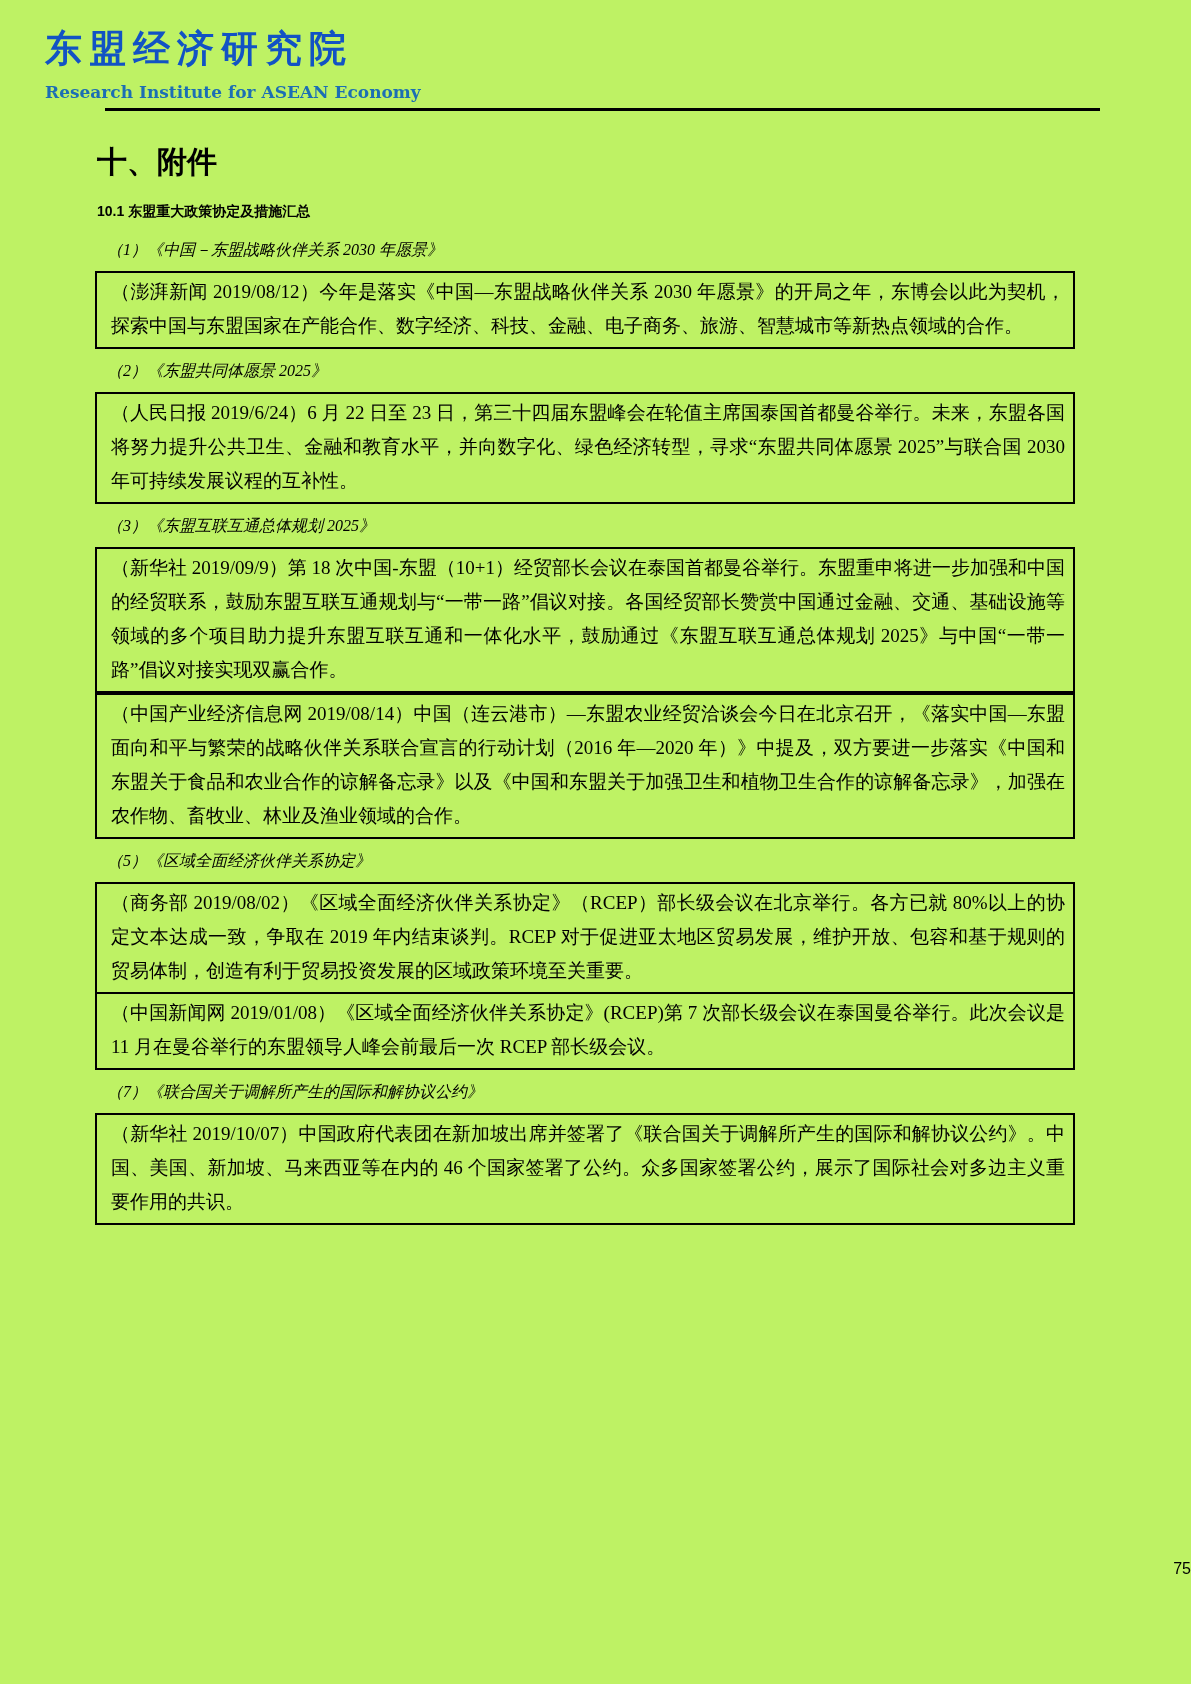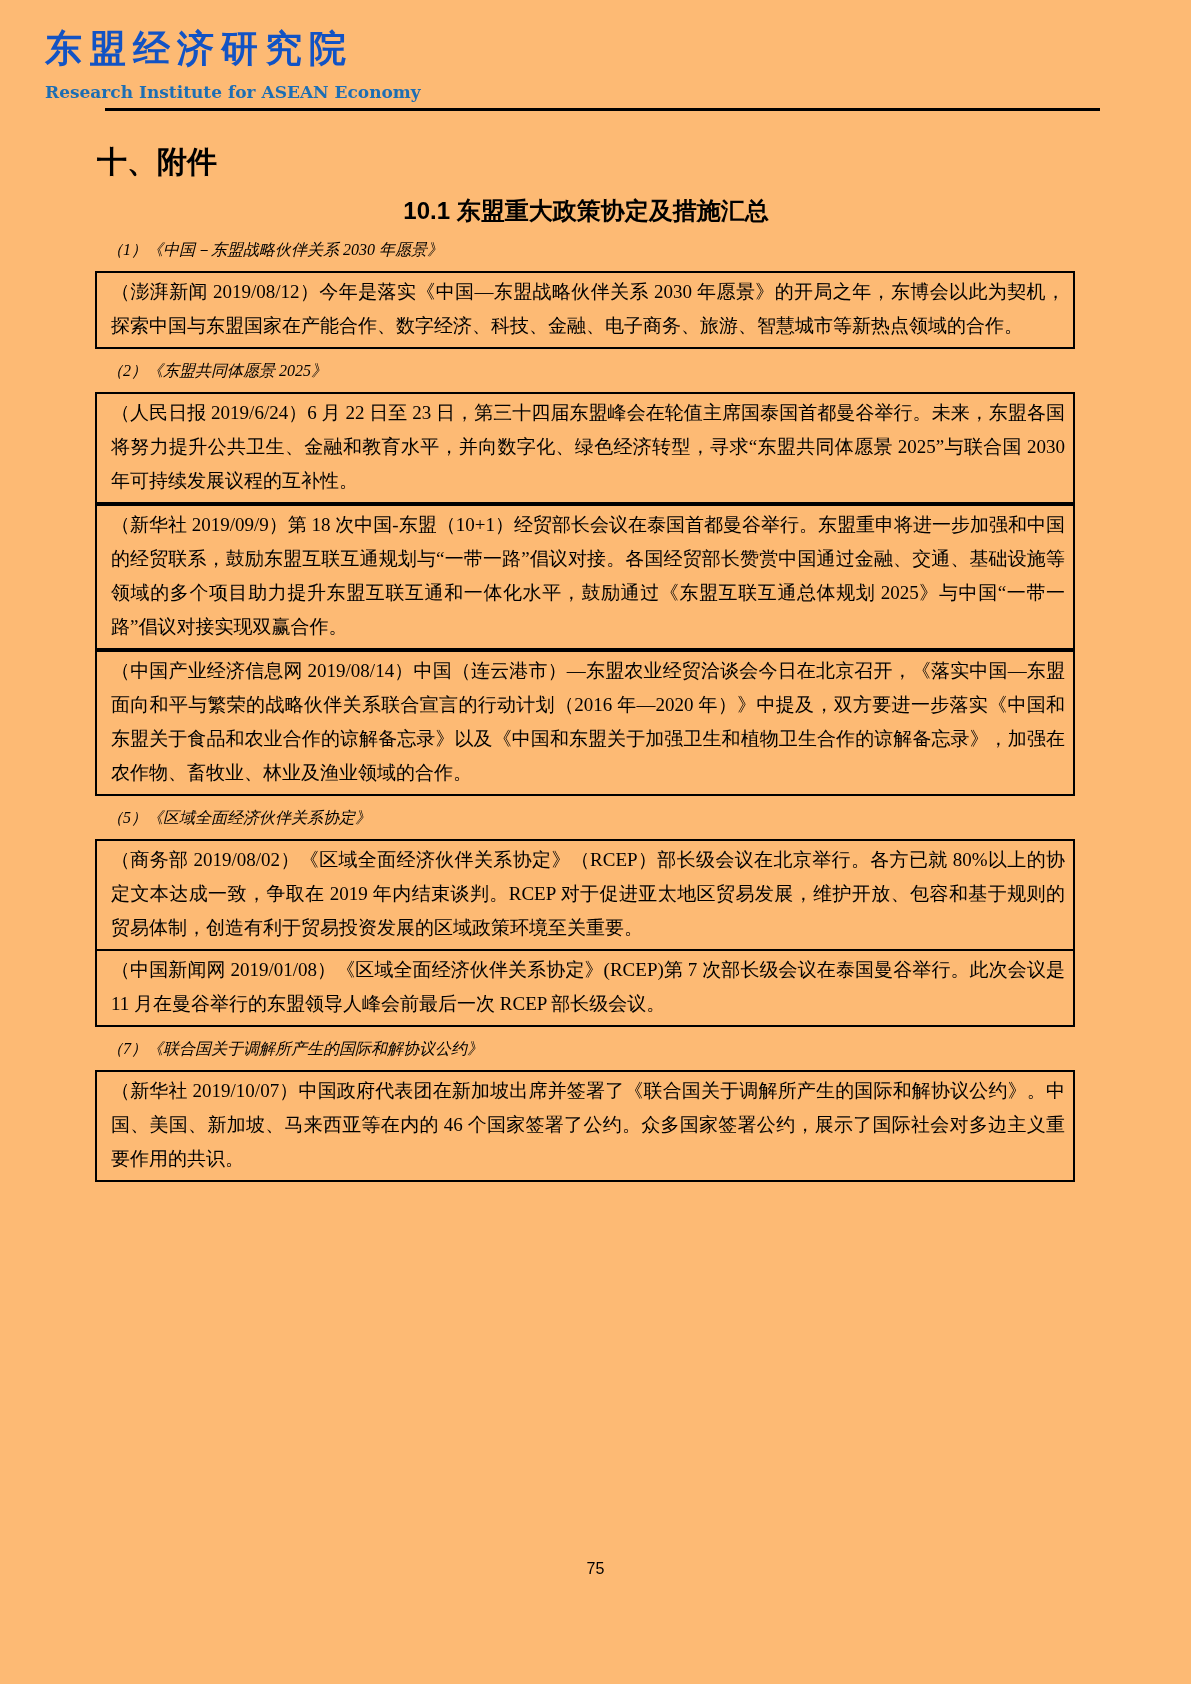--- a/index.html
+++ b/index.html
@@ -1,20 +1,20 @@
 <!DOCTYPE html>
 <html><head>
 <meta charset="utf-8">
 <style>
   html,body{margin:0;padding:0;background:#888;}
   .page{
     position:relative;
     width:1191px;height:1684px;
     margin:0 auto;
-    background:#fdba74;
+    background:#bef264;
     font-family:"Liberation Serif","DejaVu Serif",serif;
     color:#000;
     overflow:hidden;
   }
   
   .header{position:absolute;top:24px;left:45px;}
   .logo-cn{
     font-family:"Liberation Serif","DejaVu Serif",serif;
     font-weight:bold;
     font-size:37px;
@@ -43,24 +43,23 @@
   .doc-title{
     font-family:"Liberation Sans","DejaVu Sans",sans-serif;
     font-weight:bold;
     font-size:30px;
     line-height:36px;
     margin:6px 0 18px 2px;
   }
   .doc-subtitle{
     font-family:"Liberation Sans","DejaVu Sans",sans-serif;
     font-weight:bold;
-    font-size:24px;
+    font-size:14px;
     line-height:26px;
     margin:0 0 12px 2px;
-    text-align:center;
   }
   .sec-heading{
     font-size:16px;
     line-height:28px;
     margin:8px 0 7px 12px;
     font-style:italic;
   }
   .box{
     box-sizing:border-box;
     border:2px solid #000;
@@ -69,21 +68,21 @@
     line-height:34px;
     text-align:justify;
     text-justify:inter-character;
   }
   .box + .box{margin-top:-2px;}
   
   .footer-page{
     position:absolute;
     top:1560px;left:0;
     width:100%;
-    text-align:center;
+    text-align:right;
     font-size:16px;
     font-family:"Liberation Sans","DejaVu Sans",sans-serif;
   }
 </style>
 </head>
 <body>
 
 <div class="page">
 
   <div class="header">
@@ -101,20 +100,21 @@
       <div class="sec-heading">（1）《中国－东盟战略伙伴关系 2030 年愿景》</div>
       <div class="box">（澎湃新闻 2019/08/12）今年是落实《中国—东盟战略伙伴关系 2030 年愿景》的开局之年，东博会以此为契机，探索中国与东盟国家在产能合作、数字经济、科技、金融、电子商务、旅游、智慧城市等新热点领域的合作。</div>
     </div>
 
     <div>
       <div class="sec-heading">（2）《东盟共同体愿景 2025》</div>
       <div class="box">（人民日报 2019/6/24）6 月 22 日至 23 日，第三十四届东盟峰会在轮值主席国泰国首都曼谷举行。未来，东盟各国将努力提升公共卫生、金融和教育水平，并向数字化、绿色经济转型，寻求“东盟共同体愿景 2025”与联合国 2030 年可持续发展议程的互补性。</div>
     </div>
 
     <div>
+      <div class="sec-heading">（3）《东盟互联互通总体规划 2025》</div>
       <div class="box">（新华社 2019/09/9）第 18 次中国-东盟（10+1）经贸部长会议在泰国首都曼谷举行。东盟重申将进一步加强和中国的经贸联系，鼓励东盟互联互通规划与“一带一路”倡议对接。各国经贸部长赞赏中国通过金融、交通、基础设施等领域的多个项目助力提升东盟互联互通和一体化水平，鼓励通过《东盟互联互通总体规划 2025》与中国“一带一路”倡议对接实现双赢合作。</div>
     </div>
 
     <div>
       <div class="box">（中国产业经济信息网 2019/08/14）中国（连云港市）—东盟农业经贸洽谈会今日在北京召开，《落实中国—东盟面向和平与繁荣的战略伙伴关系联合宣言的行动计划（2016 年—2020 年）》中提及，双方要进一步落实《中国和东盟关于食品和农业合作的谅解备忘录》以及《中国和东盟关于加强卫生和植物卫生合作的谅解备忘录》，加强在农作物、畜牧业、林业及渔业领域的合作。</div>
     </div>
 
     <div>
       <div class="sec-heading">（5）《区域全面经济伙伴关系协定》</div>
       <div class="box">（商务部 2019/08/02）《区域全面经济伙伴关系协定》（RCEP）部长级会议在北京举行。各方已就 80%以上的协定文本达成一致，争取在 2019 年内结束谈判。RCEP 对于促进亚太地区贸易发展，维护开放、包容和基于规则的贸易体制，创造有利于贸易投资发展的区域政策环境至关重要。</div>

